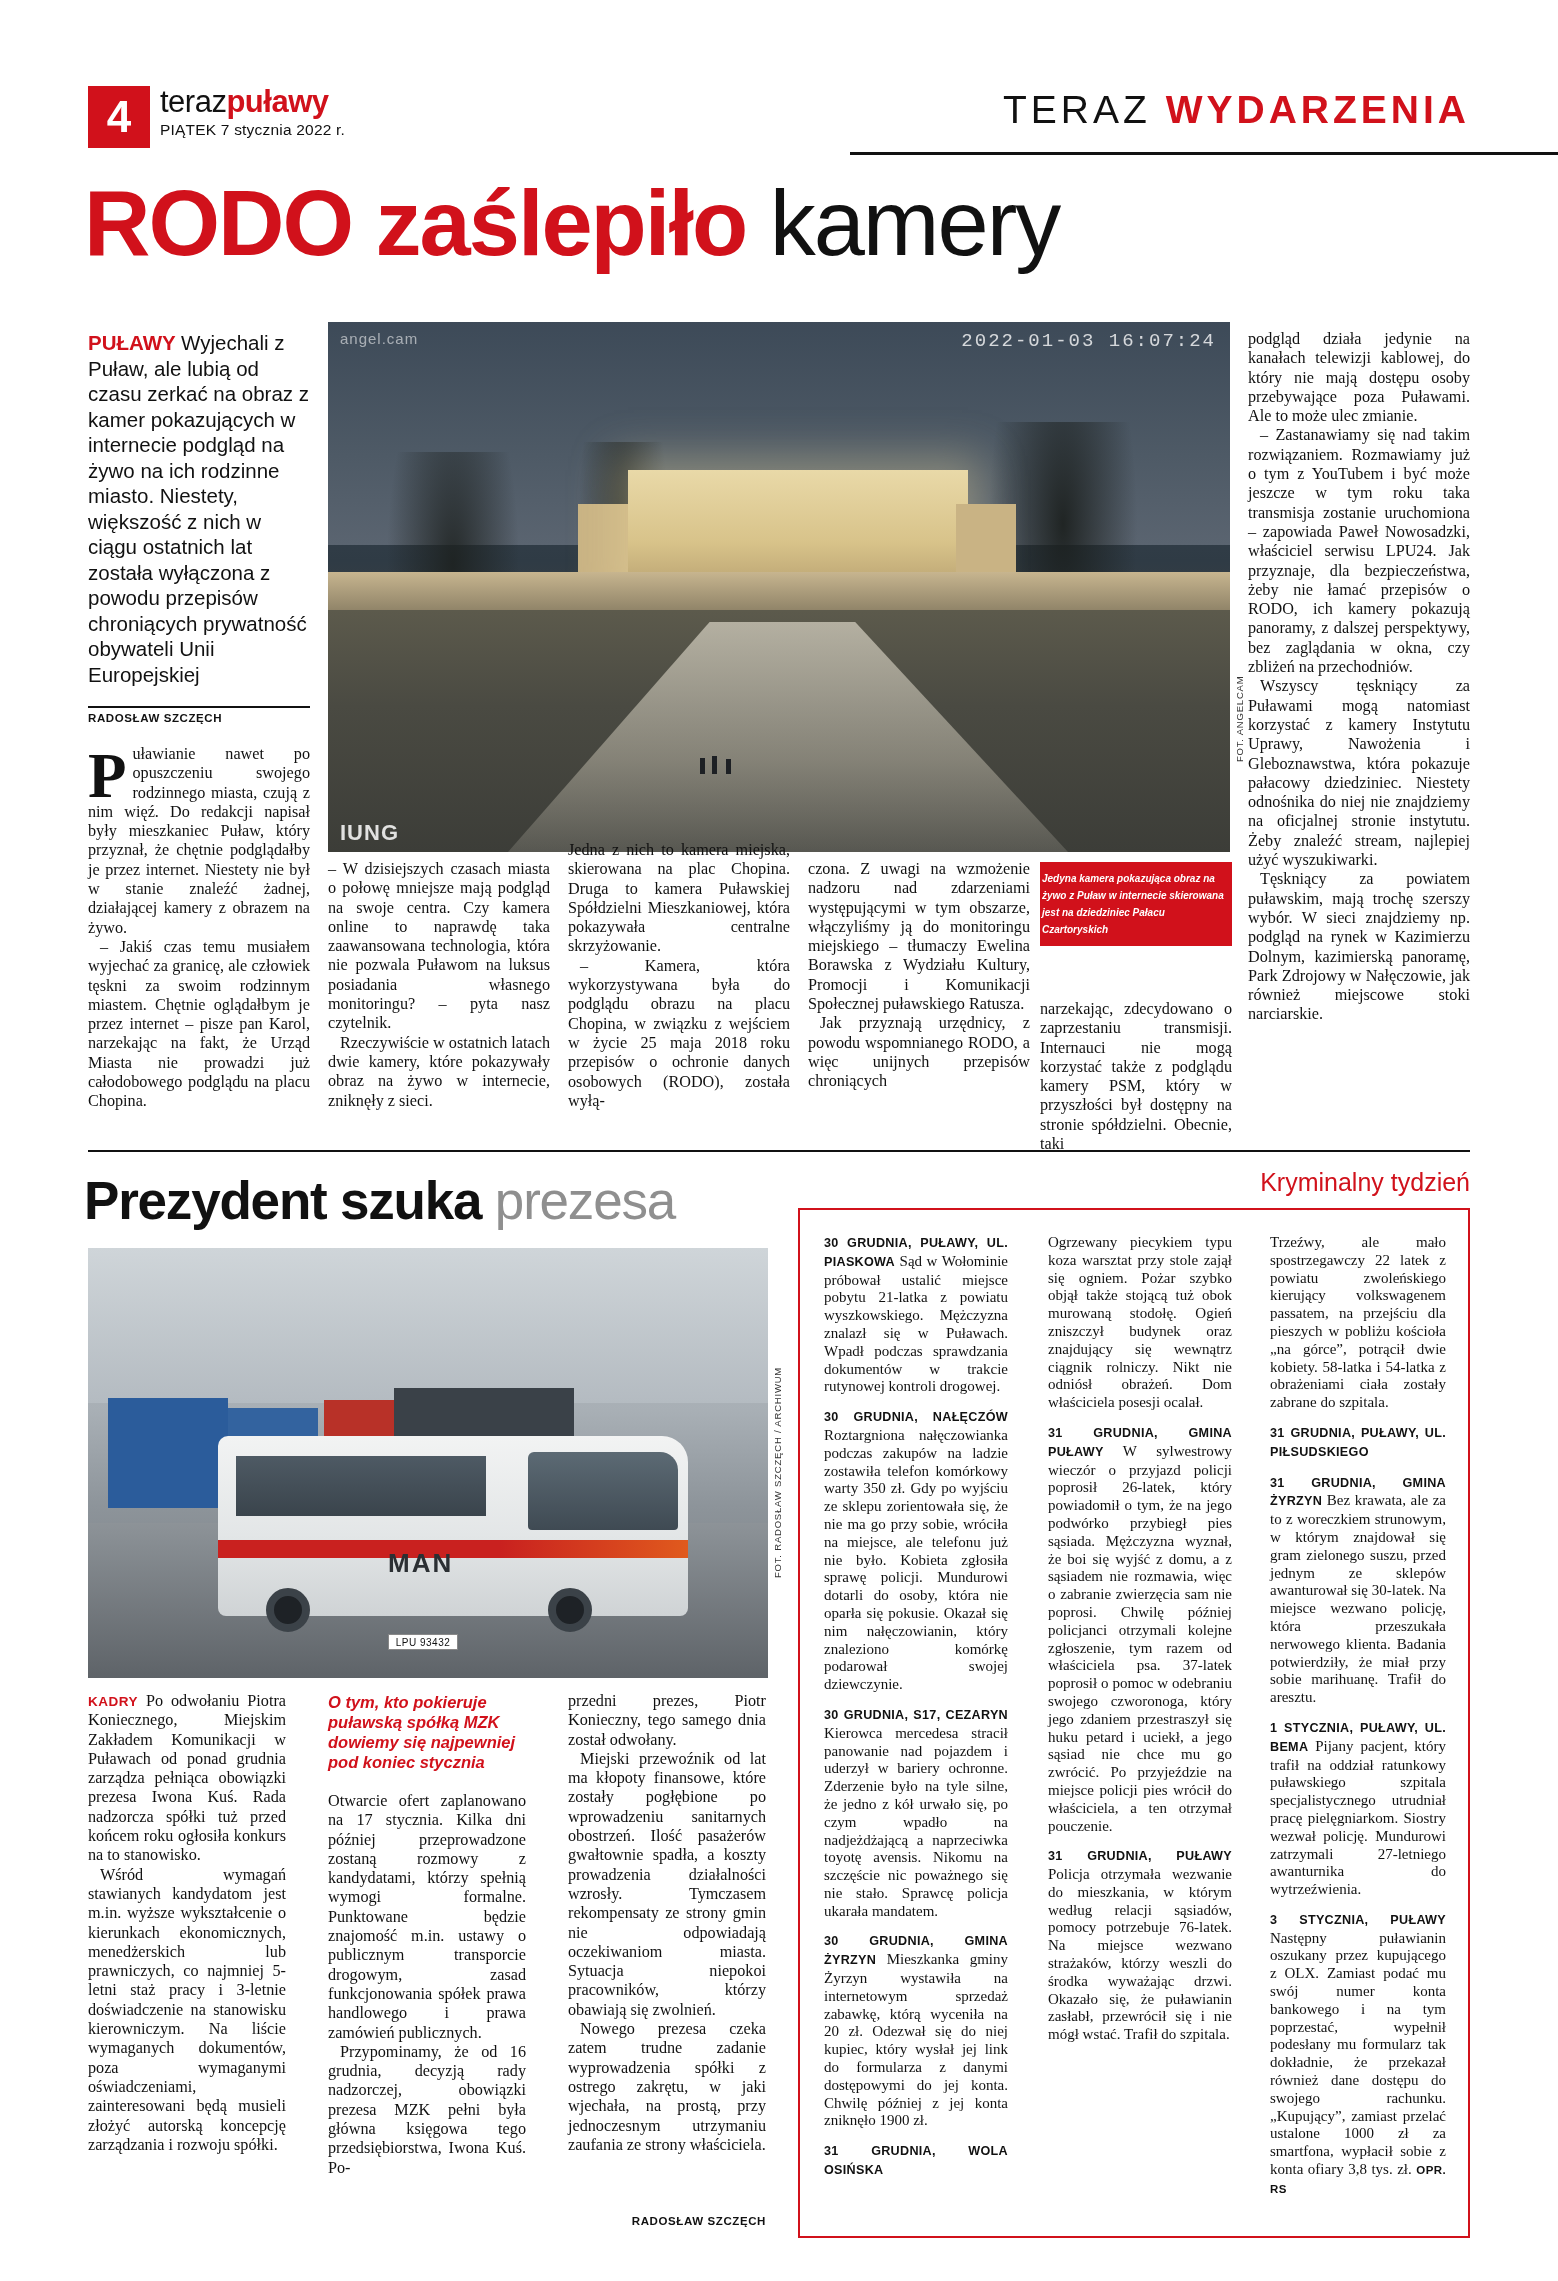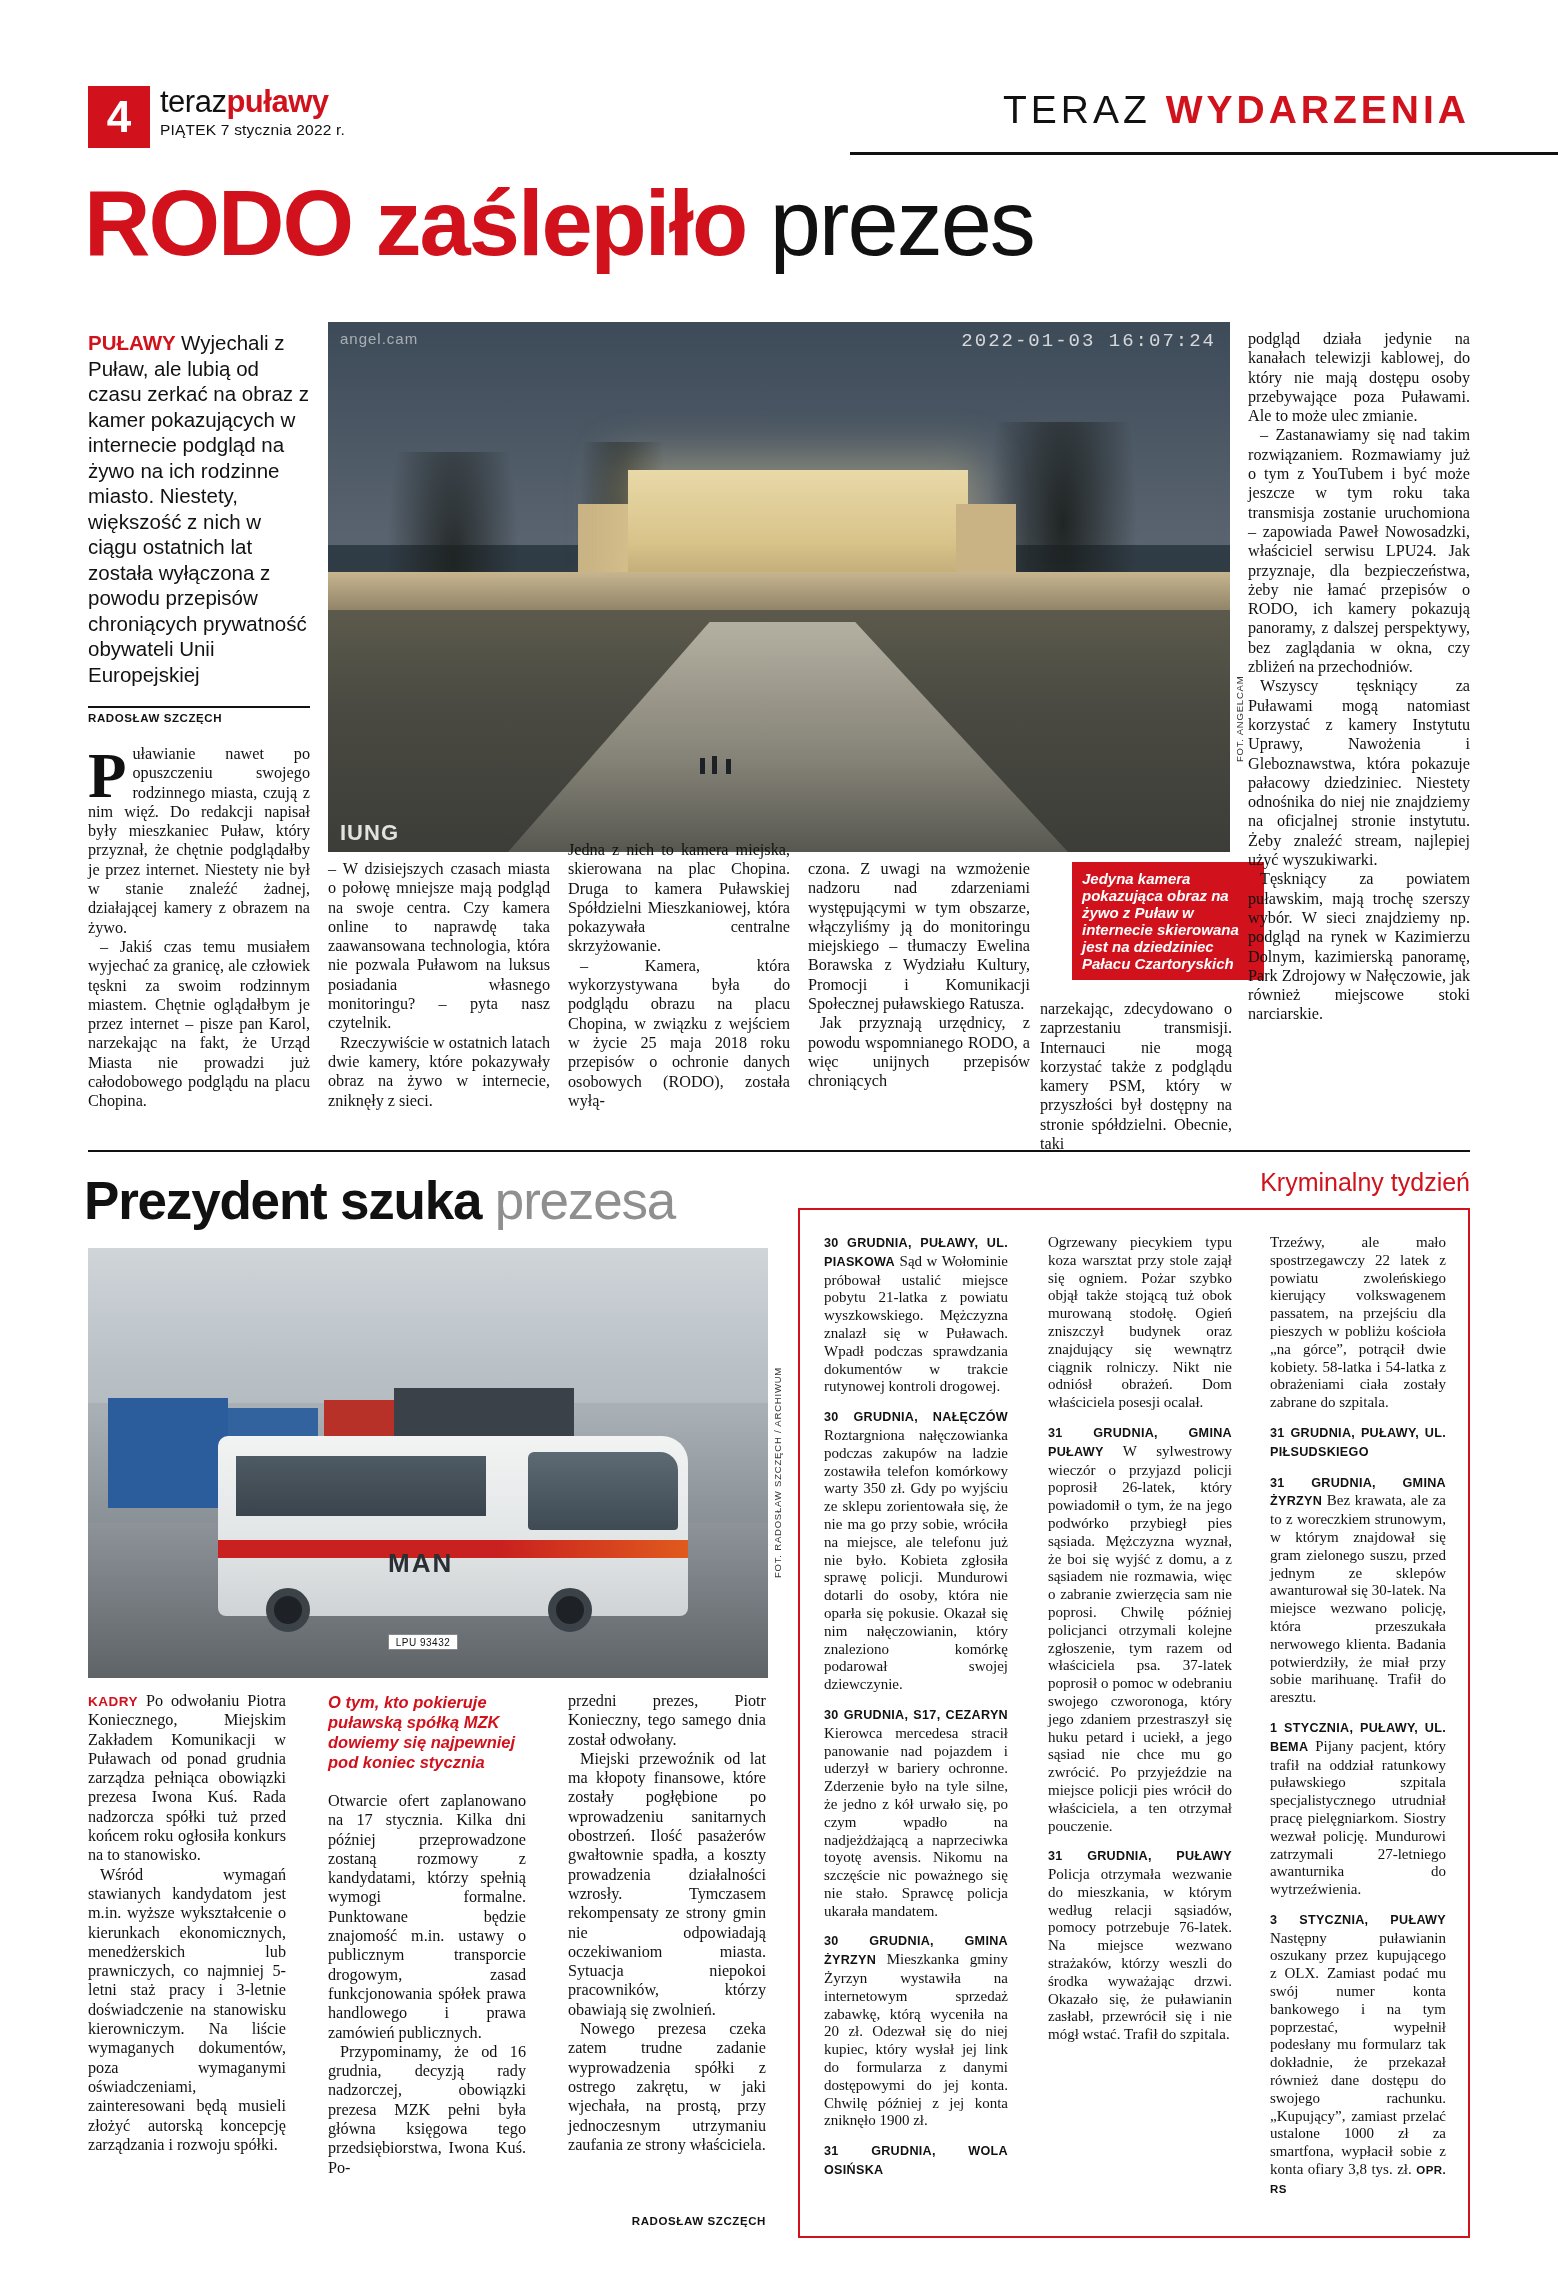--- a/index.html
+++ b/index.html
@@ -134,23 +134,23 @@
 
   .dropcap {
     float:left; font-family:"Liberation Serif", serif;
     font-size:63px; line-height:50px; font-weight:bold;
     padding:4px 6px 0 0; margin-top:2px;
   }
 
   
   .pullbox {
     position:absolute; left:1040px; top:862px; width:192px; min-height:78px;
-    background:#d1111b; color:#fff; padding:8px 10px;
+    background:#d1111b; color:#fff; padding:8px 2px;
     font-family:"Liberation Sans", sans-serif;
-    font-size:15px; line-height:17px; font-weight:bold; font-style:italic;margin-left:32px;
+    font-size:10px; line-height:17px; font-weight:bold; font-style:italic;
   }
 
   
   .mid-rule { position:absolute; left:88px; top:1150px; width:1382px; height:2px; background:#111; }
 
   
   .headline2 {
     position:absolute; left:84px; top:1172px; width:700px;
     font-family:"Liberation Sans", sans-serif;
     font-size:53px; line-height:58px; letter-spacing:-1.2px;
@@ -265,21 +265,21 @@
       </div>
       <div class="logo-line2">PIĄTEK 7 stycznia 2022 r.</div>
     </div>
     <div class="section-title">
       <span class="teraz2">TERAZ </span><span class="wyd">WYDARZENIA</span>
     </div>
     <div class="masthead-rule"></div>
   </div>
 
   <div class="headline">
-    <span class="h-red">RODO zaślepiło </span><span class="h-blk">prezes</span>
+    <span class="h-red">RODO zaślepiło </span><span class="h-blk">kamery</span>
   </div>
 
   <div class="lead">
     <p><span class="place">PUŁAWY </span><span>Wyjechali z Puław, ale lubią od czasu zerkać na obraz z kamer pokazujących w internecie podgląd na żywo na ich rodzinne miasto. Niestety, większość z nich w ciągu ostatnich lat została wyłączona z powodu przepisów chroniących prywatność obywateli Unii Europejskiej</span></p>
   </div>
   <div class="byline-rule"></div>
   <div class="byline">RADOSŁAW SZCZĘCH</div>
 
   <div class="photo">
     <div class="sky"></div>

